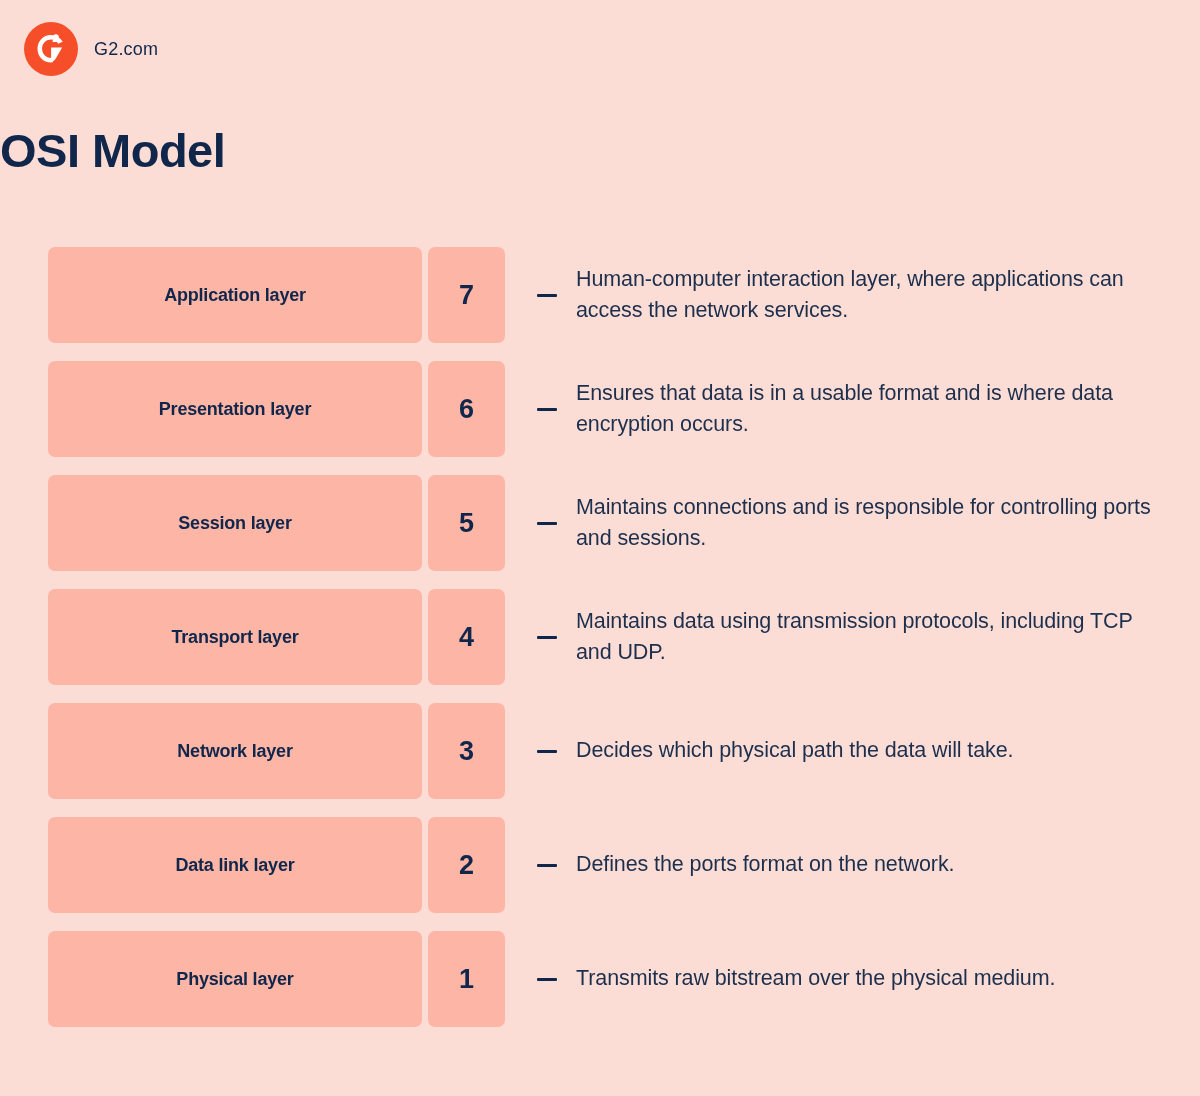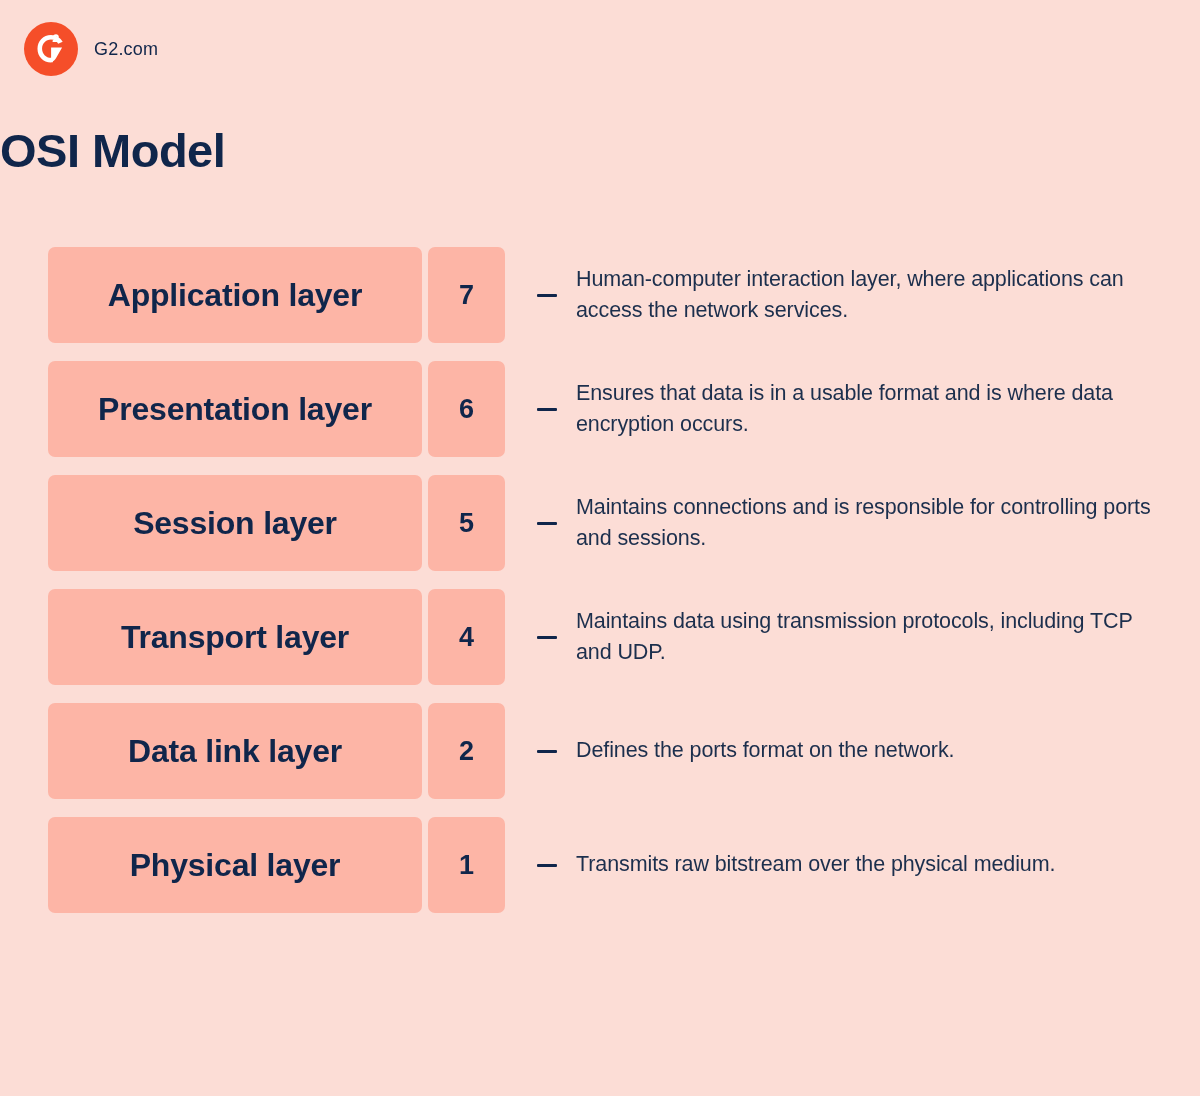--- a/index.html
+++ b/index.html
@@ -79,21 +79,21 @@
 
   .layer-name-box {
     width: 374px;
     flex: 0 0 374px;
     background: #FDB5A6;
     border-radius: 7px;
     display: flex;
     align-items: center;
     justify-content: center;
     color: #10264B;
-    font-size: 32px;
+    font-size: 18px;
     font-weight: bold;
     letter-spacing: -0.2px;
   }
 
   .layer-number-box {
     width: 77px;
     flex: 0 0 77px;
     margin-left: 6px;
     background: #FDB5A6;
     border-radius: 7px;
@@ -172,20 +172,28 @@
     </div>
     <div class="layer-row">
       <div class="layer-name-box">Transport layer</div>
       <div class="layer-number-box">4</div>
       <div class="layer-desc-wrap">
         <span class="desc-dash"></span>
         <span class="layer-desc">Maintains data using transmission protocols, including TCP and UDP.</span>
       </div>
     </div>
     <div class="layer-row">
+      <div class="layer-name-box">Network layer</div>
+      <div class="layer-number-box">3</div>
+      <div class="layer-desc-wrap">
+        <span class="desc-dash"></span>
+        <span class="layer-desc">Decides which physical path the data will take.</span>
+      </div>
+    </div>
+    <div class="layer-row">
       <div class="layer-name-box">Data link layer</div>
       <div class="layer-number-box">2</div>
       <div class="layer-desc-wrap">
         <span class="desc-dash"></span>
         <span class="layer-desc">Defines the ports format on the network.</span>
       </div>
     </div>
     <div class="layer-row">
       <div class="layer-name-box">Physical layer</div>
       <div class="layer-number-box">1</div>

